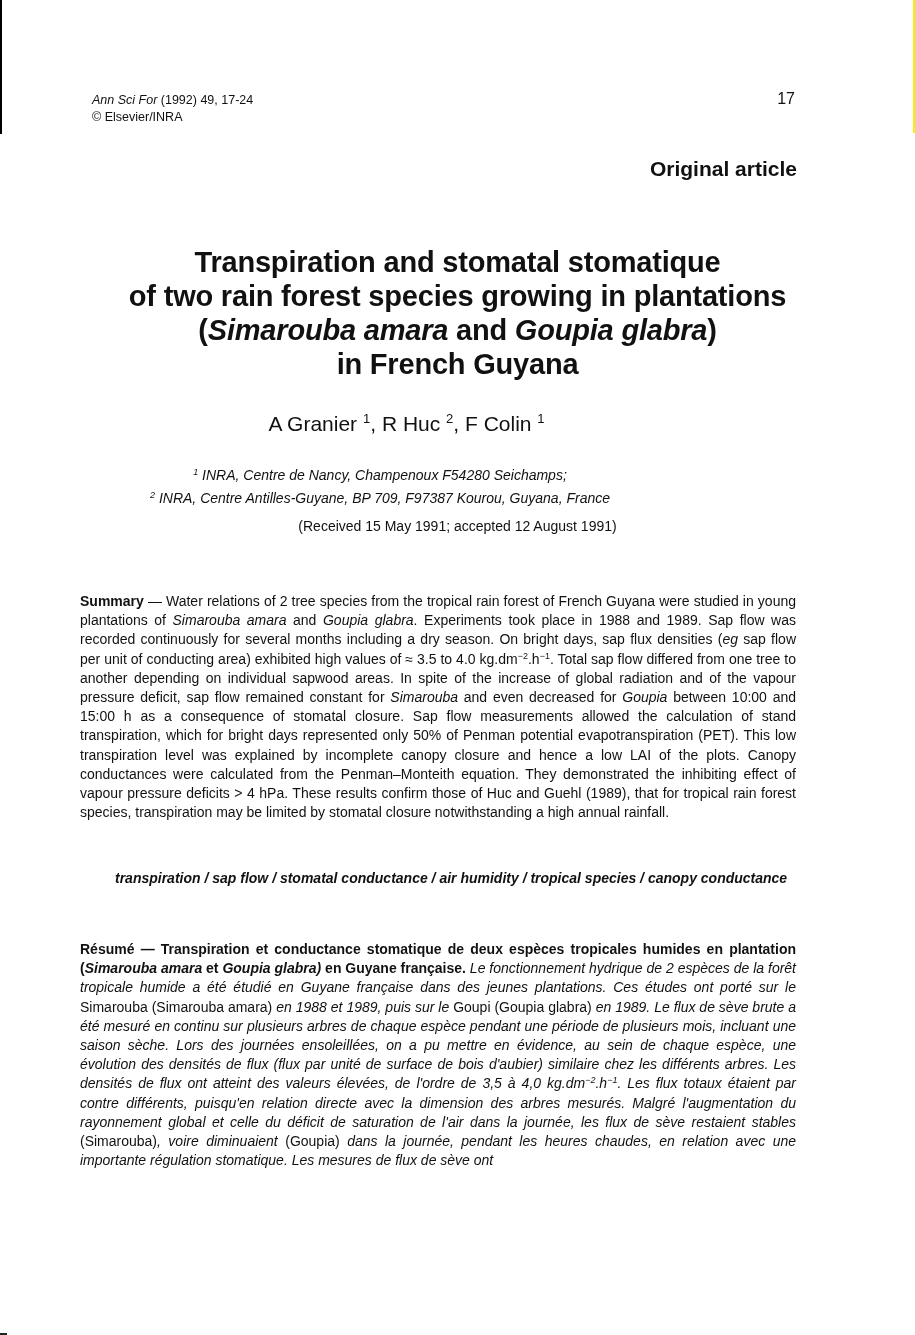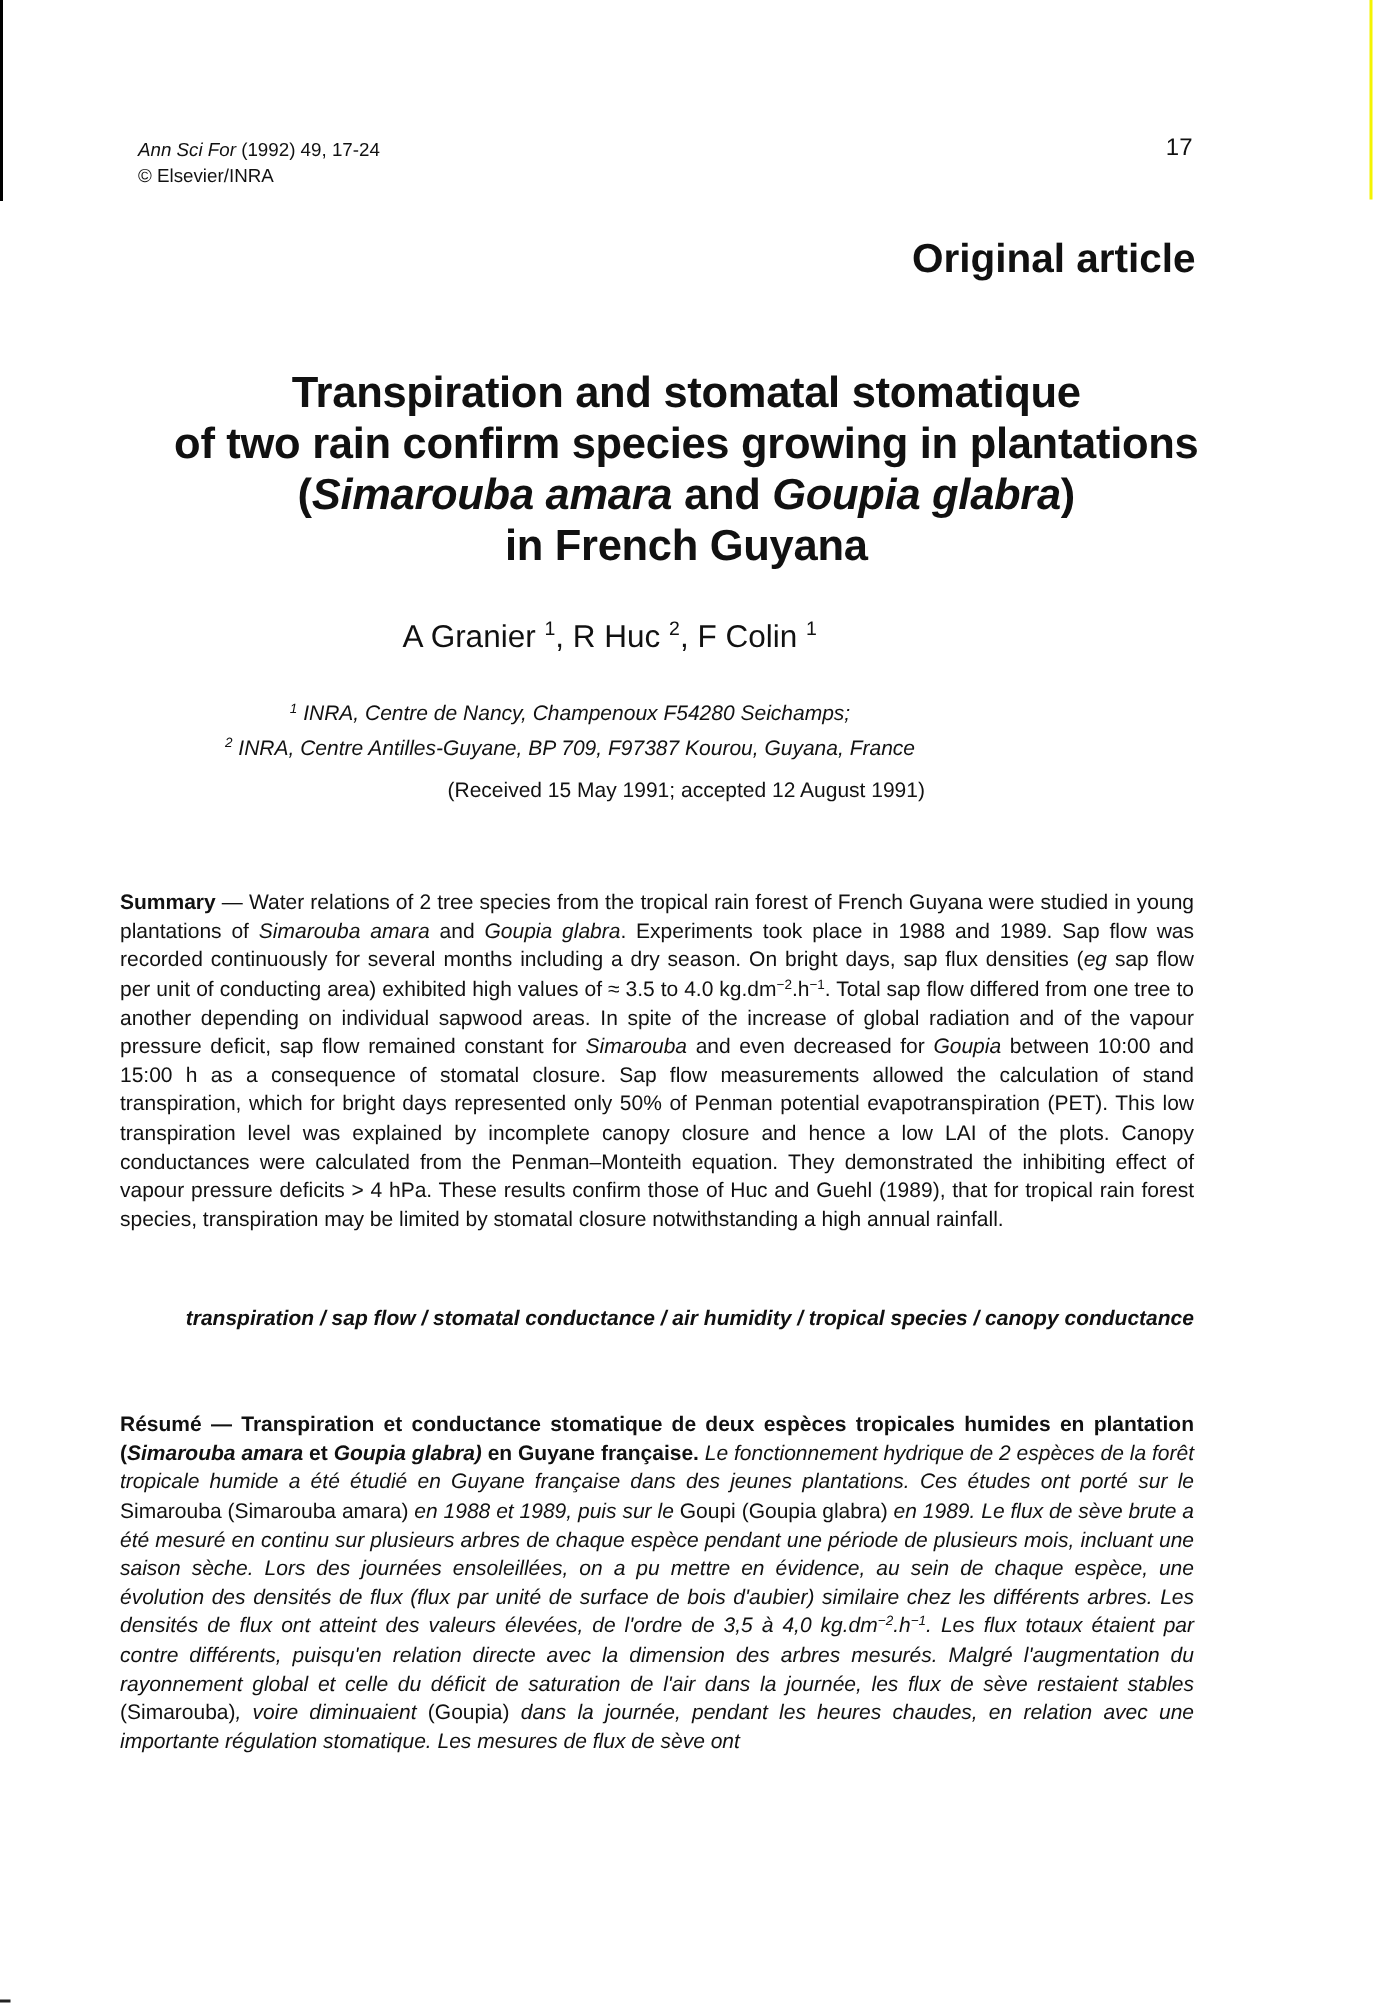--- a/index.html
+++ b/index.html
@@ -7,42 +7,42 @@
     width: 915px; height: 1335px; position: relative; overflow: hidden;
     font-family: "Liberation Sans", sans-serif; color: #111;
   }
   .edge-left { position: absolute; left: 0; top: 0; width: 2px; height: 134px; background: #000; }
   .edge-right { position: absolute; right: 0; top: 0; width: 2px; height: 133px; background: #f4f400; }
   .edge-bottom-mark { position: absolute; left: 0; top: 1333px; width: 7px; height: 2px; background: #222; }
 
   .journal { position: absolute; left: 92px; top: 92px; font-size: 12.5px; line-height: 17px; }
   .journal .line1 i { font-style: italic; }
   .pageno { position: absolute; right: 120px; top: 90px; font-size: 16px; }
-  .article-type { position: absolute; right: 118px; top: 157px; font-size: 27px; font-weight: bold; }
+  .article-type { position: absolute; right: 118px; top: 157px; font-size: 21px; font-weight: bold; }
 
   .title {
     position: absolute; left: 0; width: 915px; top: 245px; text-align: center;
     font-size: 29px; font-weight: bold; line-height: 34px; letter-spacing: -0.2px;
   }
   .title .sp { font-style: italic; }
 
   .authors { position: absolute; left: 0; width: 813px; top: 411px; text-align: center; font-size: 21px; }
   .authors sup { font-size: 13px; vertical-align: 8px; }
 
   .affil { position: absolute; left: 0; width: 760px; top: 462px; text-align: center; font-size: 14px; line-height: 20px; font-style: italic; }
   .affil sup { font-size: 9px; vertical-align: 5px; }
 
   .received { position: absolute; left: 0; width: 915px; top: 518px; text-align: center; font-size: 14px; }
 
   .summary, .resume, .keywords {
     position: absolute; left: 80px; width: 716px;
     font-size: 14px; line-height: 19.2px; text-align: justify;
   }
   .summary { top: 592px; }
-  .keywords { top: 869px; font-weight: bold; font-style: italic; text-align: right; }
+  .keywords { top: 869px; font-weight: bold; font-style: italic; text-align: left; margin-left: 35px; }
   .resume { top: 940px; }
   .b { font-weight: bold; }
   .i { font-style: italic; }
   sup.s { font-size: 9px; vertical-align: 5px; line-height: 0; }
 </style>
 </head>
 <body>
 
 <div class="edge-left"></div>
 <div class="edge-right"></div>
@@ -53,21 +53,21 @@
     <i>Ann Sci For</i>
     <span>(1992) 49, 17-24</span>
   </div>
   <div>© Elsevier/INRA</div>
 </div>
 <div class="pageno">17</div>
 <div class="article-type">Original article</div>
 
 <div class="title">
   <div>Transpiration and stomatal stomatique</div>
-  <div>of two rain confirm species growing in plantations</div>
+  <div>of two rain forest species growing in plantations</div>
   <div><span>(</span><span class="sp">Simarouba amara</span><span> and </span><span class="sp">Goupia glabra</span><span>)</span></div>
   <div>in French Guyana</div>
 </div>
 
 <div class="authors">
   <span>A Granier</span> <sup>1</sup>,
   <span>R Huc</span> <sup>2</sup>,
   <span>F Colin</span> <sup>1</sup>
 </div>
 

